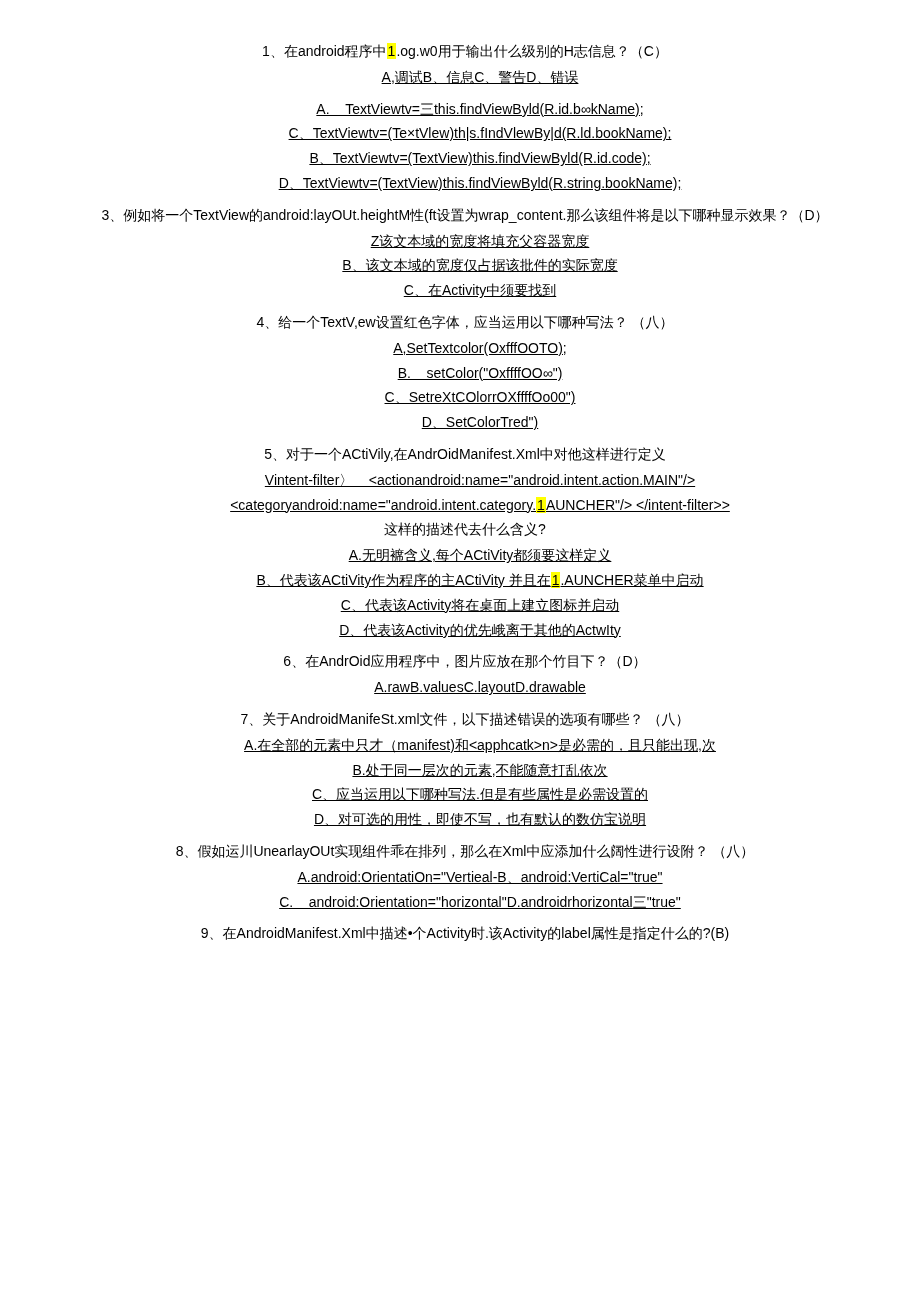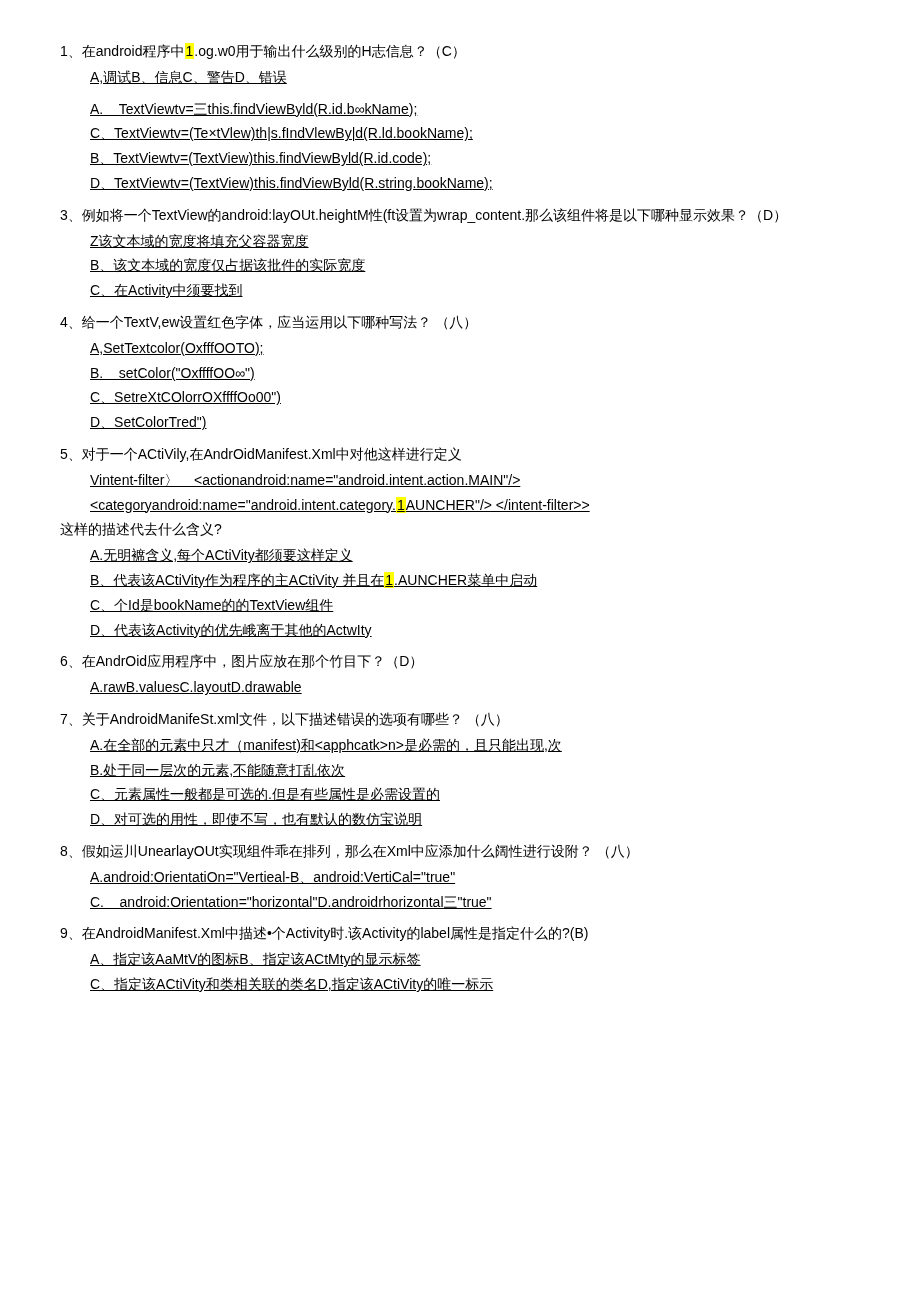--- a/index.html
+++ b/index.html
@@ -12,20 +12,21 @@
       font-family: "SimSun", "宋体", "Microsoft YaHei", "微软雅黑", Arial, sans-serif;
       font-size: 14px;
       color: #000000;
       width: 920px;
       min-height: 1301px;
       padding: 40px 50px 40px 60px;
       line-height: 1.7;
     }
     .question-block {
       margin-bottom: 8px;
+      text-align: center;
     }
     .question-title {
       font-size: 14px;
       margin-bottom: 2px;
     }
     .options {
       padding-left: 30px;
     }
     .option-row {
       margin-bottom: 1px;
@@ -87,61 +88,57 @@
       5、对于一个ACtiVily,在AndrOidManifest.Xml中对他这样进行定义
     </div>
     <div class="options">
       <div class="option-row">Vintent-filter〉&nbsp;&nbsp;&nbsp;&nbsp;&lt;actionandroid:name="android.intent.action.MAIN"/&gt;</div>
       <div class="option-row">&lt;categoryandroid:name="android.intent.category.<span class="highlight">1</span>AUNCHER"/&gt; &lt;/intent-filter&gt;&gt;</div>
     </div>
     <div class="question-title">这样的描述代去什么含义?</div>
     <div class="options">
       <div class="option-row">A.无明褯含义,每个ACtiVity都须要这样定义</div>
       <div class="option-row">B、代表该ACtiVity作为程序的主ACtiVity 并且在<span class="highlight">1</span>.AUNCHER菜单中启动</div>
-      <div class="option-row">C、个Id是bookName的的TextView组件</div>
+      <div class="option-row">C、代表该Activity将在桌面上建立图标并启动</div>
       <div class="option-row">D、代表该Activity的优先峨离于其他的ActwIty</div>
     </div>
   </div>
 
   <div class="question-block">
     <div class="question-title">
       6、在AndrOid应用程序中，图片应放在那个竹目下？（D）
     </div>
     <div class="options">
       <div class="option-row">A.rawB.valuesC.layoutD.drawable</div>
     </div>
   </div>
 
   <div class="question-block">
     <div class="question-title">
       7、关于AndroidManifeSt.xml文件，以下描述错误的选项有哪些？  （八）
     </div>
     <div class="options">
       <div class="option-row">A.在全部的元素中只才（manifest)和&lt;apphcatk&gt;n&gt;是必需的，且只能出现,次</div>
       <div class="option-row">B.处于同一层次的元素,不能随意打乱依次</div>
-      <div class="option-row">C、元素属性一般都是可选的.但是有些属性是必需设置的</div>
+      <div class="option-row">C、应当运用以下哪种写法.但是有些属性是必需设置的</div>
       <div class="option-row">D、对可选的用性，即使不写，也有默认的数仿宝说明</div>
     </div>
   </div>
 
   <div class="question-block">
     <div class="question-title">
       8、假如运川UnearlayOUt实现组件乖在排列，那么在Xml中应添加什么阔性进行设附？  （八）
     </div>
     <div class="options">
       <div class="option-row">A.android:OrientatiOn="Vertieal-B、android:VertiCal="true"</div>
       <div class="option-row">C.&nbsp;&nbsp;&nbsp;&nbsp;android:Orientation="horizontal"D.androidrhorizontal三"true"</div>
     </div>
   </div>
 
   <div class="question-block">
     <div class="question-title">
       9、在AndroidManifest.Xml中描述•个Activity时.该Activity的label属性是指定什么的?(B)
     </div>
-    <div class="options">
-      <div class="option-row">A、指定该AaMtV的图标B、指定该ACtMty的显示标签</div>
-      <div class="option-row">C、指定该ACtiVity和类相关联的类名D,指定该ACtiVity的唯一标示</div>
-    </div>
   </div>
 
 
 
 </div>
 
 </body></html>

